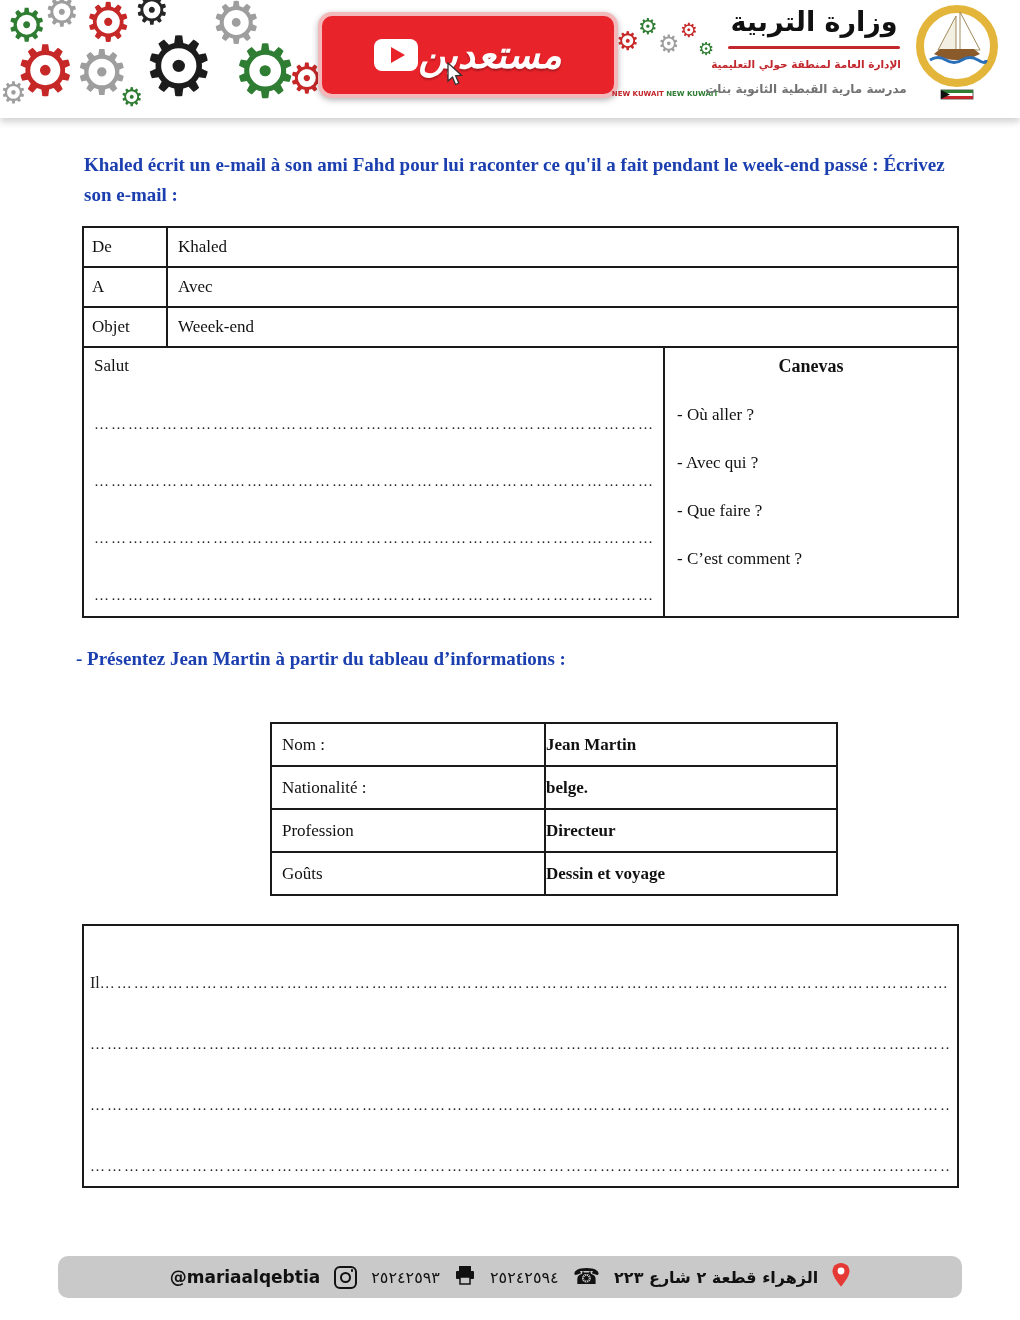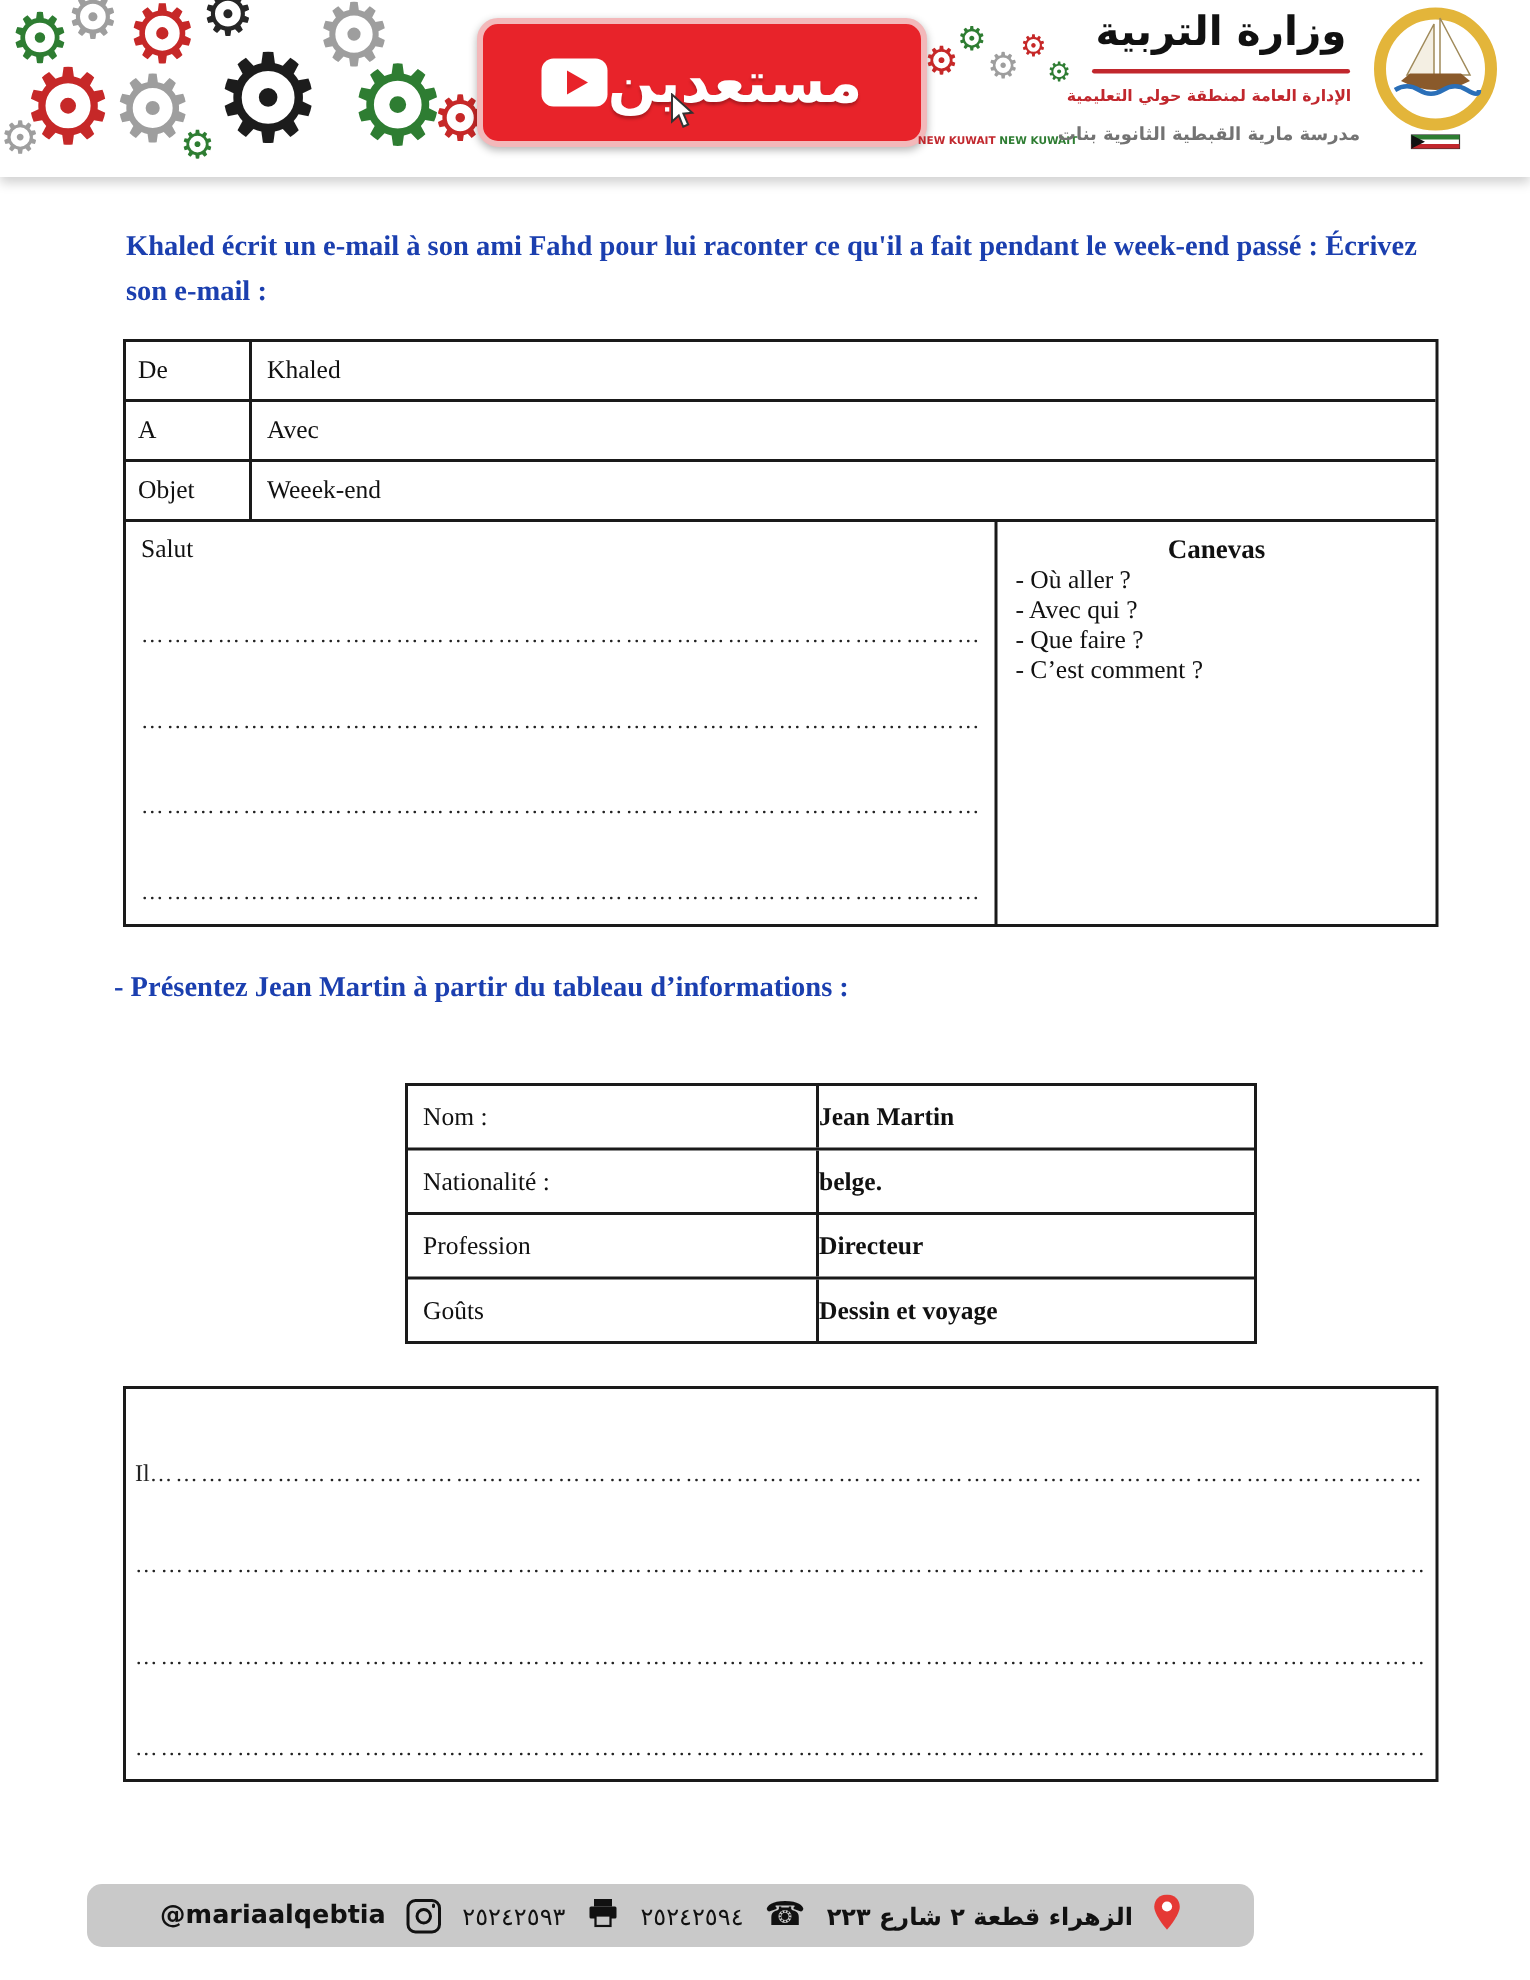--- a/index.html
+++ b/index.html
@@ -6,21 +6,21 @@
   body{
     width:1020px;height:1320px;position:relative;background:#fff;
     font-family:"Liberation Serif", serif;color:#111;overflow:hidden;
   }
   
   .banner{position:absolute;left:0;top:0;width:1020px;height:118px;background:#fff;
           box-shadow:0 4px 7px rgba(0,0,0,.18);}
   .gear{position:absolute;font-family:"DejaVu Sans",sans-serif;line-height:1;user-select:none;}
   .yt-button{position:absolute;left:318px;top:12px;width:292px;height:78px;background:#e8232a;
              border-radius:14px;border:4px solid #f3b8ba;display:flex;align-items:center;
-             justify-content:center;direction:rtl;box-shadow:0 2px 6px rgba(0,0,0,.3);}
+             justify-content:center;direction:rtl;box-shadow:0 2px 6px rgba(0,0,0,.3);font-style:italic;}
   .yt-label{color:#fff;font-family:"DejaVu Sans",sans-serif;font-size:38px;font-weight:bold;
             text-shadow:0 2px 2px rgba(0,0,0,.25);}
   .play-badge{width:44px;height:32px;background:#fff;border-radius:8px;display:flex;
               align-items:center;justify-content:center;}
   .play-tri{width:0;height:0;border-left:14px solid #e8232a;border-top:8px solid transparent;
             border-bottom:8px solid transparent;margin-left:4px;}
   .cursor-icon{position:absolute;left:120px;top:46px;}
   .ministry-title{position:absolute;left:716px;top:6px;width:196px;text-align:center;
                   font-family:"DejaVu Sans",sans-serif;font-weight:bold;font-size:27px;
                   color:#111;direction:rtl;}
@@ -48,37 +48,37 @@
              padding-left:8px;font-size:17px;}
   .erow .val{display:flex;align-items:center;padding-left:10px;font-size:17px;}
   .ebody{display:flex;height:268px;}
   .ebody-left{flex:1;padding:8px 10px 0 10px;overflow:hidden;}
   .salut{font-size:17px;}
   .dotline{margin-top:40px;font-size:15px;letter-spacing:2px;white-space:nowrap;
            overflow:hidden;color:#222;}
   .ebody-left .dotline:first-of-type{margin-top:32px;}
   .ebody-right{width:268px;border-left:2px solid #1a1a1a;padding:8px 12px 0 12px;}
   .canevas-title{text-align:center;font-weight:bold;font-size:18px;}
-  .canevas-item{font-size:17px;}
+  .canevas-item{margin-top:28px;font-size:17px;}
   
   .itable{position:absolute;left:270px;top:722px;width:564px;border:2px solid #1a1a1a;}
   .irow{display:flex;height:41px;border-bottom:2px solid #1a1a1a;align-items:stretch;}
   .irow:last-child{border-bottom:none;}
   .irow .ilab{width:262px;border-right:2px solid #1a1a1a;display:flex;align-items:center;
               padding-left:10px;font-size:17px;}
   .irow .ival{display:flex;align-items:center;padding-left:0;font-size:17px;font-weight:bold;}
   
   .abox{position:absolute;left:82px;top:924px;width:861px;height:260px;border:2px solid #1a1a1a;
         padding:0 6px;overflow:hidden;}
   .aline{margin-top:44px;font-size:15px;letter-spacing:2px;white-space:nowrap;overflow:hidden;
          color:#222;}
   .aline:first-child{margin-top:48px;}
   .il-prefix{font-size:16px;letter-spacing:0;}
   
-  .footer{position:absolute;left:58px;top:1256px;width:778px;height:42px;background:#c9c9c9;
+  .footer{position:absolute;left:58px;top:1256px;width:904px;height:42px;background:#c9c9c9;
           border-radius:10px;display:flex;align-items:center;justify-content:center;gap:14px;
           font-family:"DejaVu Sans",sans-serif;}
   .f-handle{font-weight:bold;font-size:17px;}
   .ig-icon{width:19px;height:19px;border:2.5px solid #111;border-radius:6px;position:relative;
            display:inline-block;}
   .ig-lens{position:absolute;left:4px;top:4px;width:7px;height:7px;border:2px solid #111;
            border-radius:50%;}
   .ig-dot{position:absolute;right:2px;top:1.5px;width:2.5px;height:2.5px;background:#111;
           border-radius:50%;}
   .f-num{font-size:16px;}

